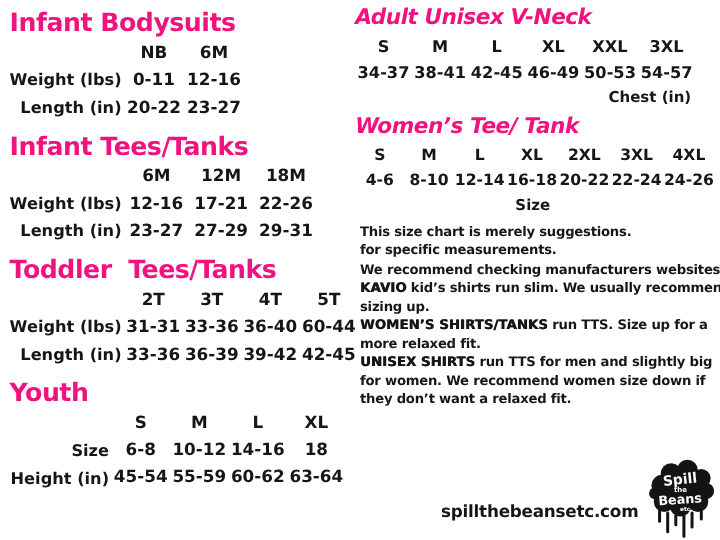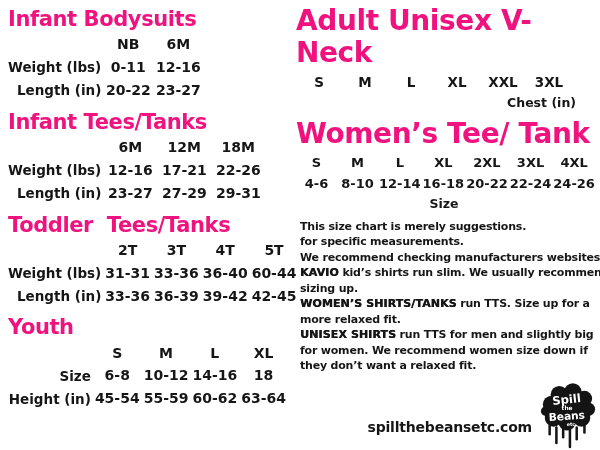--- a/index.html
+++ b/index.html
@@ -17,21 +17,21 @@
   .col-right { width: 312px; padding: 5px 4px 0 8px; }
 
   .sec { margin-bottom: 8px; }
   .title {
     font-size: 21px; font-weight: bold;
     margin: 0 0 2px 0;
     letter-spacing: -0.4px;
     white-space: pre-wrap;
     line-height: 1.15;
   }
-  .title.r { font-size: 28px; }
+  .title.r { font-size: 18px; font-style: italic; }
 
   table.szt { border-collapse: collapse; }
   table.szt th, table.szt td {
     font-weight: bold; font-size: 14px; text-align: center;
     padding: 2px 2px; line-height: 1.35;
     white-space: nowrap;
   }
   table.szt .lbl { text-align: right; width: 90px; padding-left: 0; font-size: 13.5px; }
   table.t-infant-body td, table.t-infant-body th { min-width: 50px; }
   table.t-infant-tees td, table.t-infant-tees th { min-width: 54px; }
@@ -180,20 +180,28 @@
       <h2 class="title r" style="color: rgb(240, 18, 126);">Adult Unisex V-Neck</h2>
       <table class="szt t-adult">
         <tbody>
             <tr>
           <th>S</th>
           <th>M</th>
           <th>L</th>
           <th>XL</th>
           <th>XXL</th>
           <th>3XL</th>
+        </tr>
+        <tr>
+          <td>34-37</td>
+          <td>38-41</td>
+          <td>42-45</td>
+          <td>46-49</td>
+          <td>50-53</td>
+          <td>54-57</td>
         </tr>
       </tbody>
         </table>
       <div class="tfoot adult">Chest (in)</div>
     </section>
 
     <section class="sec">
       <h2 class="title r" style="color: rgb(240, 18, 126);">Women’s Tee/ Tank</h2>
       <table class="szt t-women">
         <tbody>

